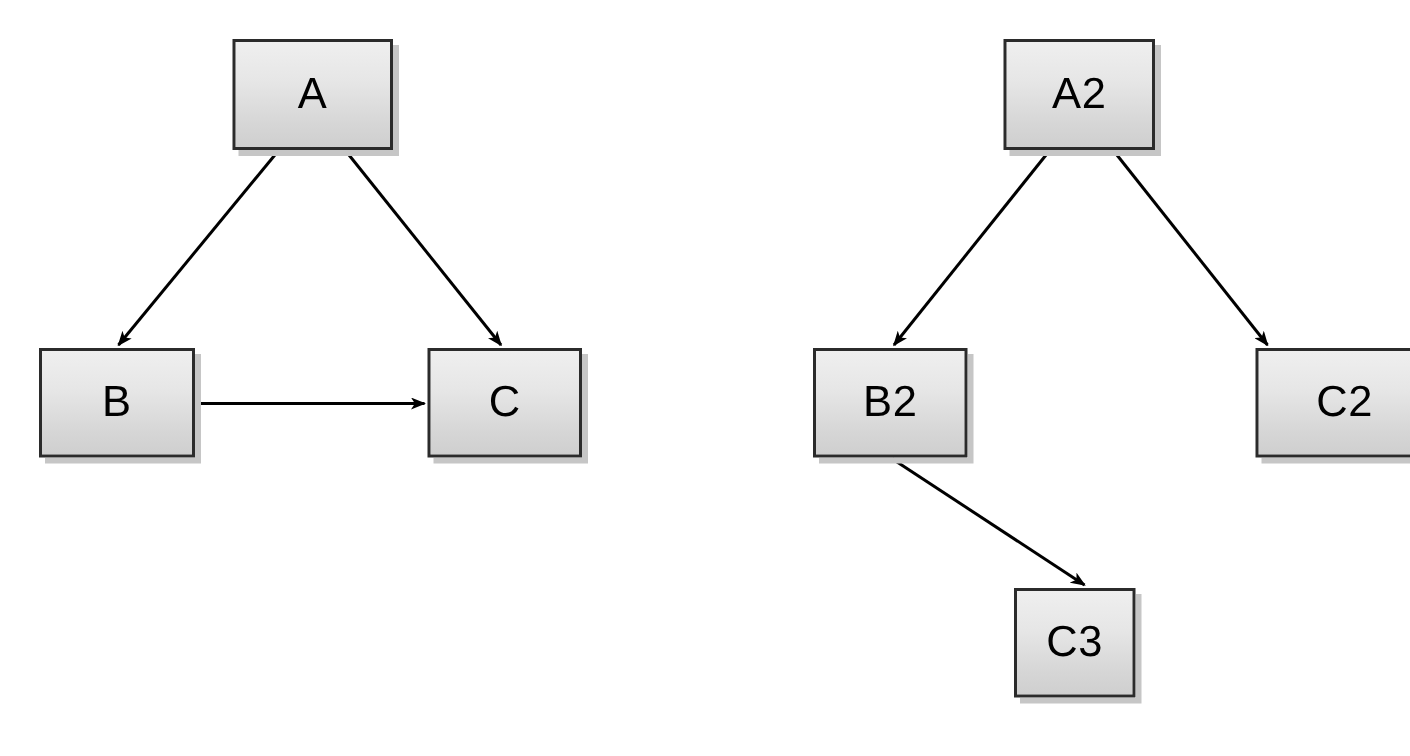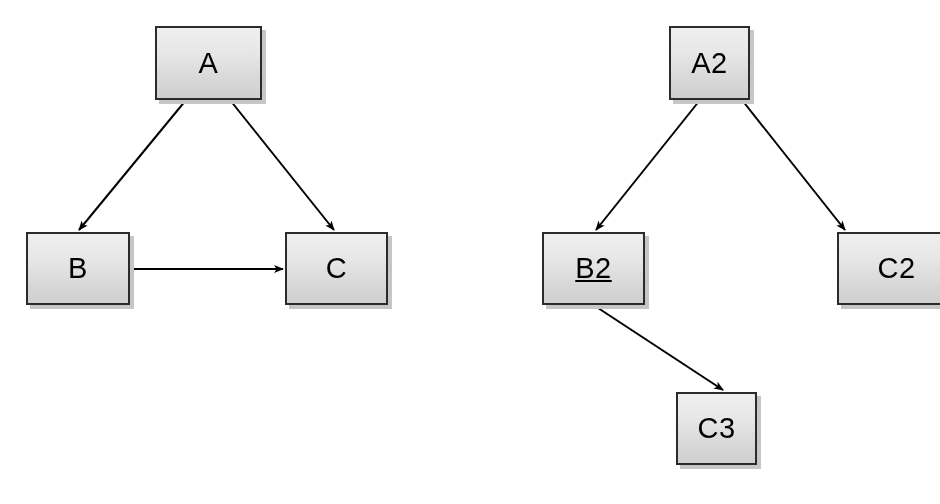--- a/index.html
+++ b/index.html
@@ -74,24 +74,24 @@
         <span class="node-label">A</span>
       </div>
       <div class="node" style="left: 26px; top: 232px; width: 104px; height: 73px;">
         <span class="node-label">B</span>
       </div>
       <div class="node" style="left: 285px; top: 232px; width: 103px; height: 73px;">
         <span class="node-label">C</span>
       </div>
     </div>
   <div id="nodes-right">
-      <div class="node" style="left: 669px; top: 26px; width: 81px; height: 74px;">
+      <div class="node" style="left: 669px; top: 26px; width: 101px; height: 74px;">
         <span class="node-label">A2</span>
       </div>
-      <div class="node" style="left: 542px; top: 232px; width: 103px; height: 73px; text-decoration: underline;">
+      <div class="node" style="left: 542px; top: 232px; width: 103px; height: 73px;">
         <span class="node-label">B2</span>
       </div>
       <div class="node" style="left: 806px; top: 232px; width: 119px; height: 73px; margin-left: 31px;">
         <span class="node-label">C2</span>
       </div>
       <div class="node" style="left: 676px; top: 392px; width: 81px; height: 73px;">
         <span class="node-label">C3</span>
       </div>
     </div>
 

